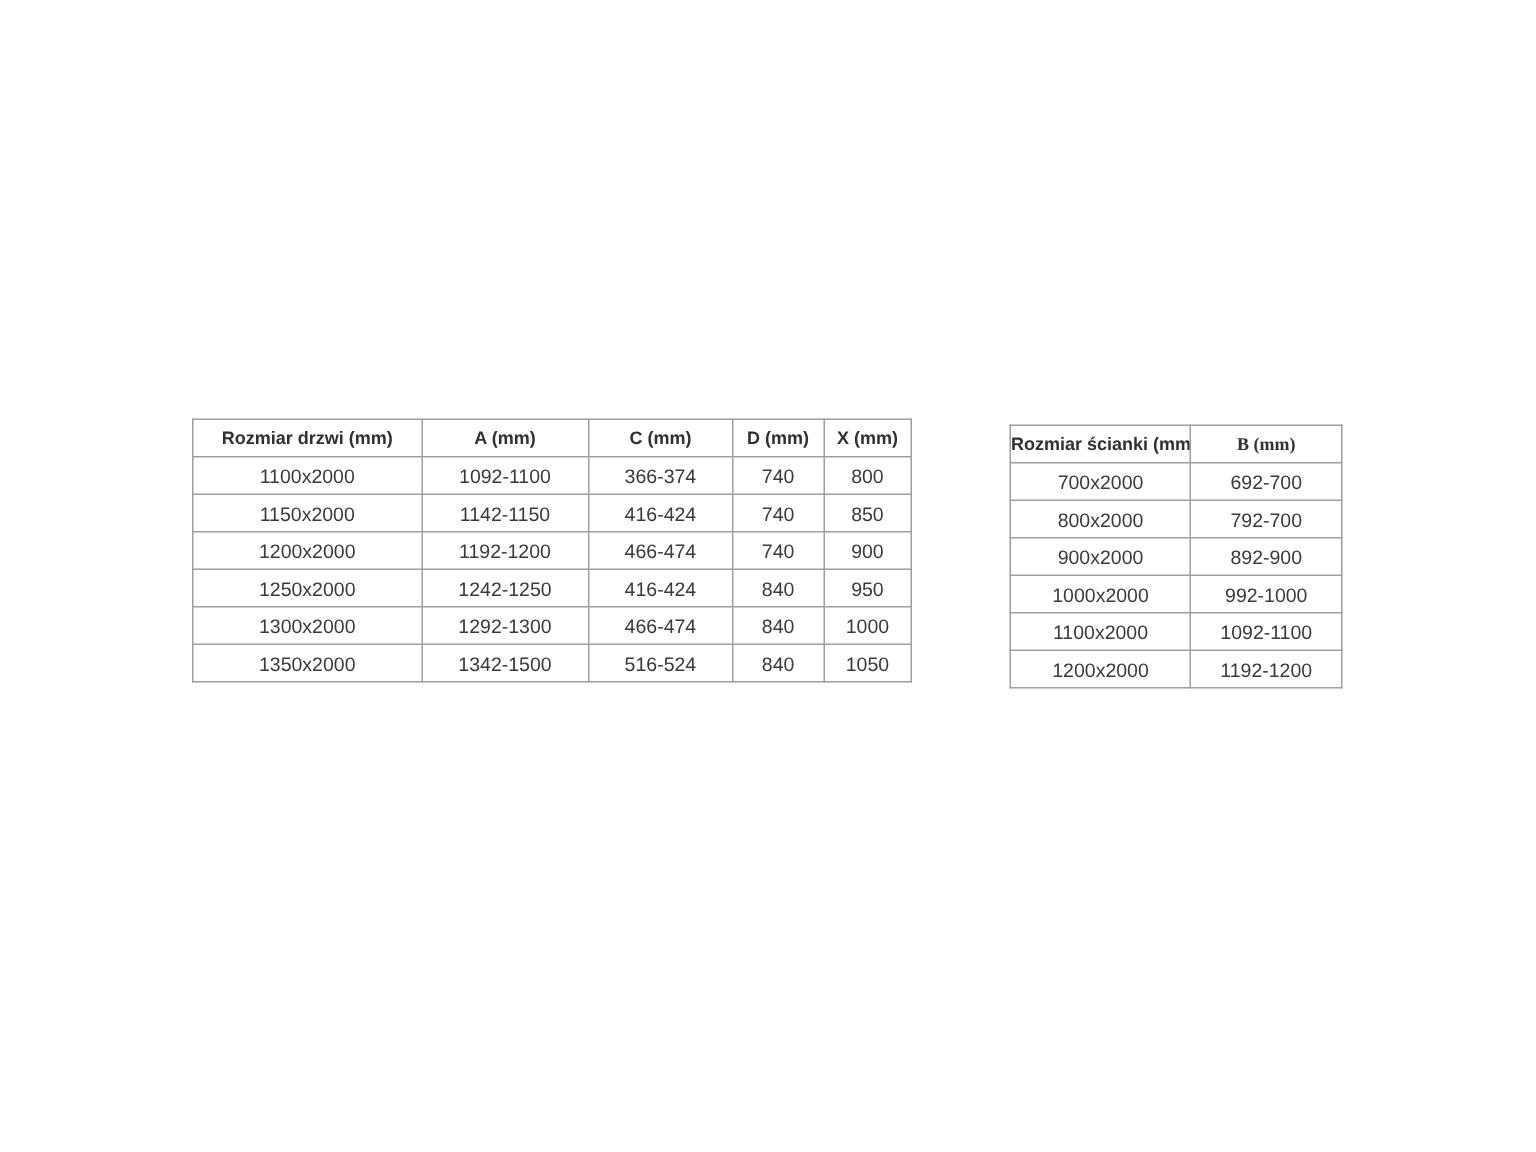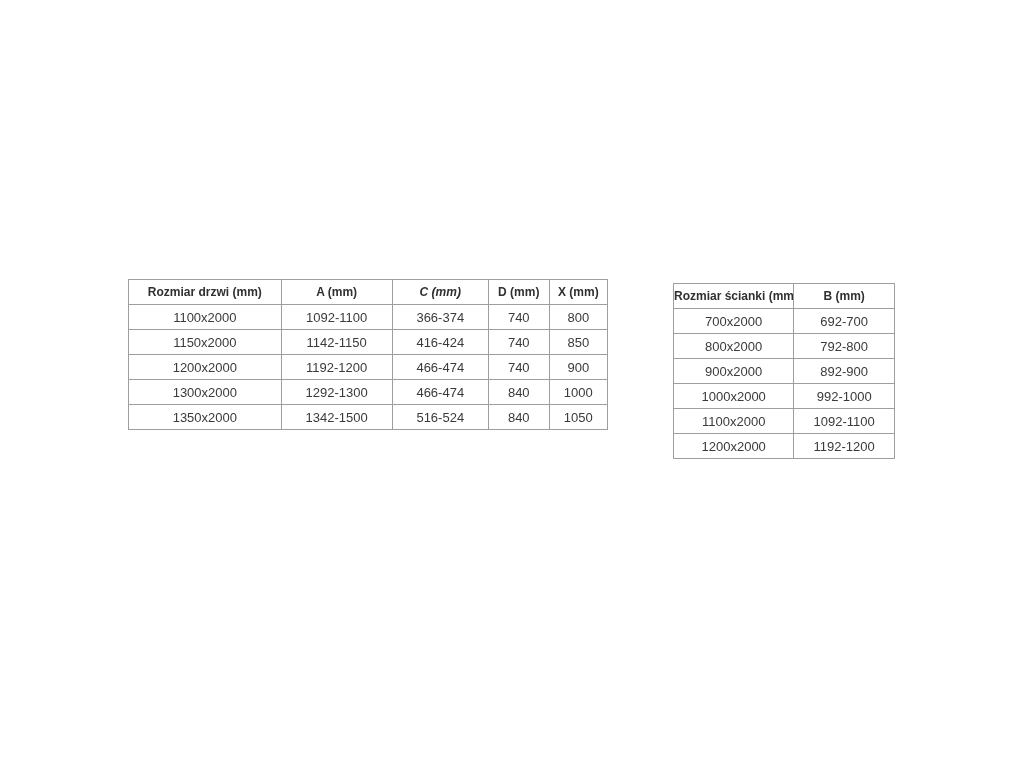--- a/index.html
+++ b/index.html
@@ -39,31 +39,31 @@
     font-size: 13px;
   }
   
   #door-table {
     left: 128px;
     top: 279px;
     width: 480px;
   }
   #door-table th:nth-child(1) { width: 32.0%; }
   #door-table th:nth-child(2) { width: 23.2%; }
-  #door-table th:nth-child(3) { width: 20.1%; font-style: italic; }
+  #door-table th:nth-child(3) { width: 20.1%; }
   #door-table th:nth-child(4) { width: 12.6%; }
   #door-table th:nth-child(5) { width: 12.1%; }
   
   #wall-table {
     left: 673px;
     top: 283px;
     width: 222px;
   }
   #wall-table th:nth-child(1) { width: 54.5%; }
-  #wall-table th:nth-child(2) { width: 45.5%; }
+  #wall-table th:nth-child(2) { width: 45.5%; font-family: Liberation Serif, serif; }
 </style>
 </head>
 <body>
 
 <div class="canvas">
   <table class="spec" id="door-table">
       <thead>
         <tr>
           <th>Rozmiar drzwi (mm)</th>
           <th>A (mm)</th>
@@ -88,20 +88,27 @@
           <td>850</td>
         </tr>
         <tr>
           <td>1200x2000</td>
           <td>1192-1200</td>
           <td>466-474</td>
           <td>740</td>
           <td>900</td>
         </tr>
         <tr>
+          <td>1250x2000</td>
+          <td>1242-1250</td>
+          <td>416-424</td>
+          <td>840</td>
+          <td>950</td>
+        </tr>
+        <tr>
           <td>1300x2000</td>
           <td>1292-1300</td>
           <td>466-474</td>
           <td>840</td>
           <td>1000</td>
         </tr>
         <tr>
           <td>1350x2000</td>
           <td>1342-1500</td>
           <td>516-524</td>
@@ -117,21 +124,21 @@
           <th>B (mm)</th>
         </tr>
       </thead>
       <tbody>
         <tr>
           <td>700x2000</td>
           <td>692-700</td>
         </tr>
         <tr>
           <td>800x2000</td>
-          <td>792-800</td>
+          <td>792-700</td>
         </tr>
         <tr>
           <td>900x2000</td>
           <td>892-900</td>
         </tr>
         <tr>
           <td>1000x2000</td>
           <td>992-1000</td>
         </tr>
         <tr>

